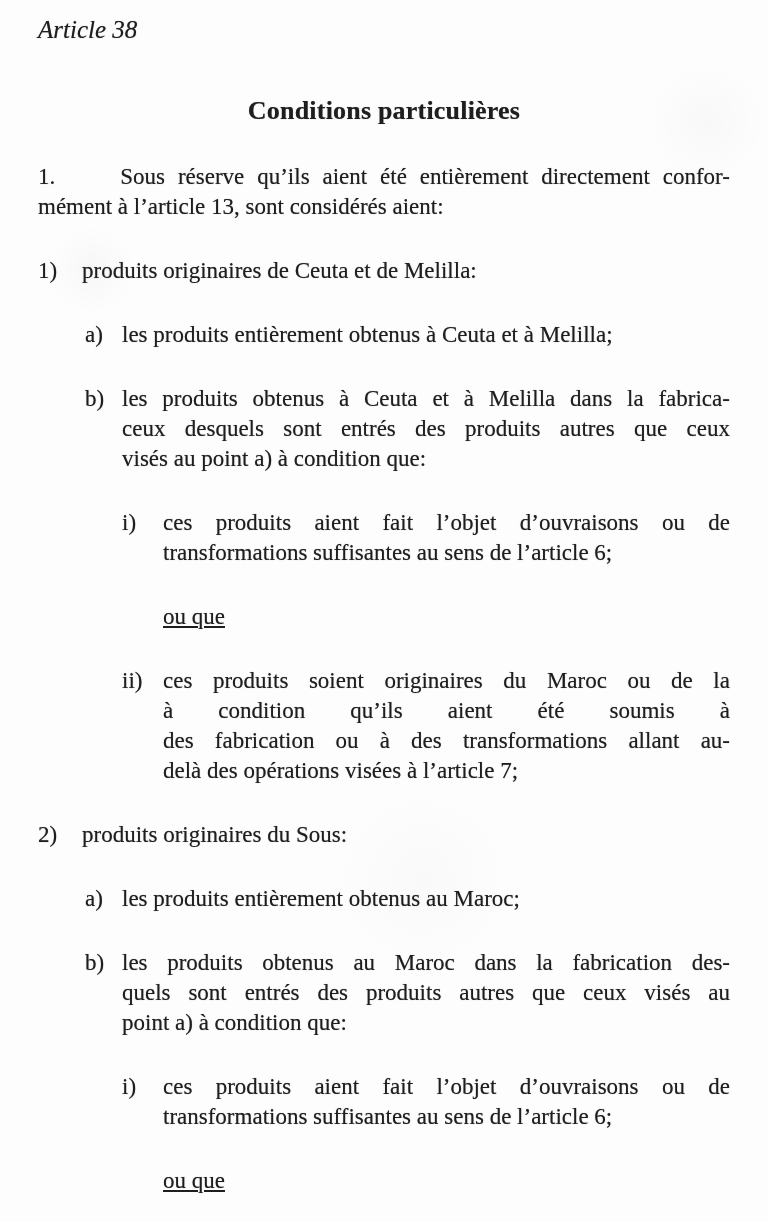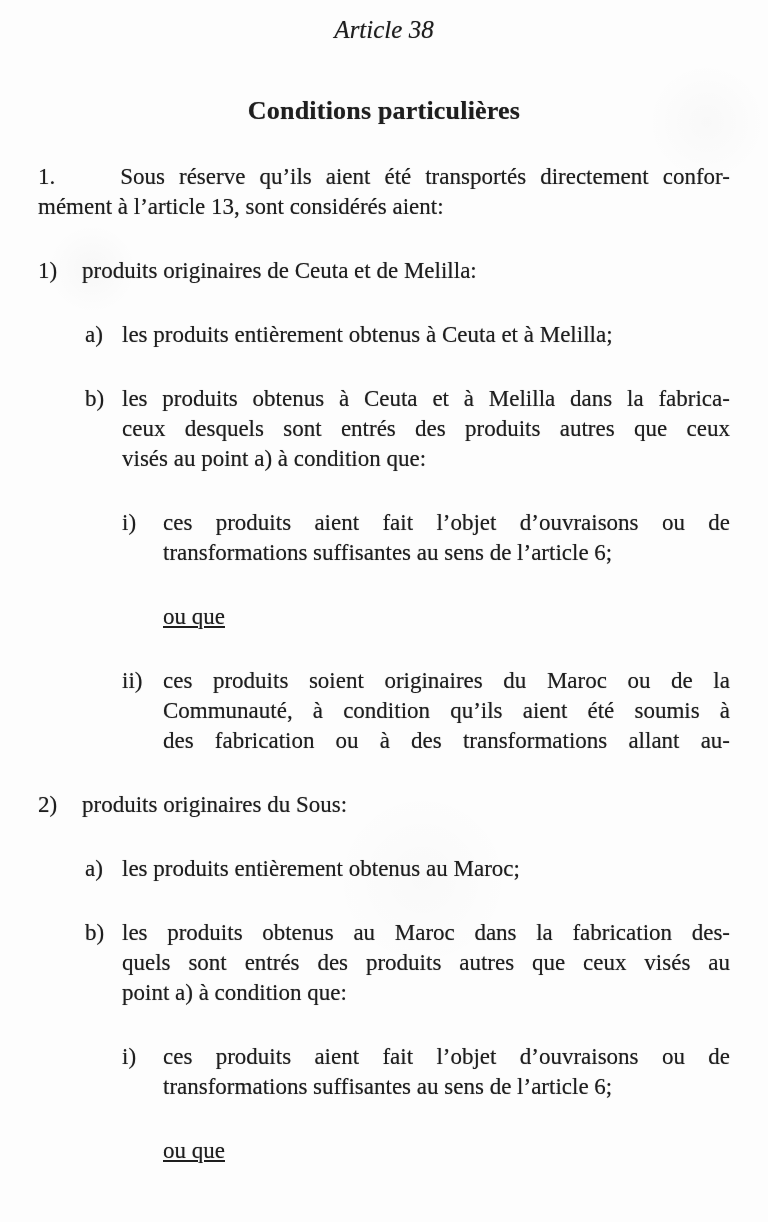--- a/index.html
+++ b/index.html
@@ -17,21 +17,21 @@
     font-family: "Liberation Serif", "DejaVu Serif", serif;
     font-size: 23px;
     color: #1e1e1e;
     text-shadow: 0 0 0.8px rgba(25,25,25,0.55);
     overflow: hidden;
   }
 
   .heading-article {
     height: 32px;
     line-height: 32px;
-    text-align: center;
+    text-align: left;
     font-style: italic;
     font-size: 25px;
   }
   .doc-title {
     height: 34px;
     line-height: 34px;
     margin-top: 48px;
     text-align: center;
     font-weight: bold;
     font-size: 26px;
@@ -73,21 +73,21 @@
 
   <div class="block">
     <div class="line pline">
       <span class="pmarker">1.</span>
       <span class="jwords grow">
           <span>Sous</span>
           <span>réserve</span>
           <span>qu’ils</span>
           <span>aient</span>
           <span>été</span>
-          <span>transportés</span>
+          <span>entièrement</span>
           <span>directement</span>
           <span>confor-</span>
         </span>
     </div>
     <div class="line">mément à l’article 13, sont considérés aient:</div>
   </div>
 
   <div class="block item l1">
     <div class="mcol">1)</div>
     <div class="tcol">
@@ -162,39 +162,39 @@
           <span>produits</span>
           <span>soient</span>
           <span>originaires</span>
           <span>du</span>
           <span>Maroc</span>
           <span>ou</span>
           <span>de</span>
           <span>la</span>
         </div>
       <div class="line jwords">
-          <span>Communauté,</span>
           <span>à</span>
           <span>condition</span>
           <span>qu’ils</span>
           <span>aient</span>
           <span>été</span>
           <span>soumis</span>
           <span>à</span>
         </div>
       <div class="line jwords">
           <span>des</span>
           <span>fabrication</span>
           <span>ou</span>
           <span>à</span>
           <span>des</span>
           <span>transformations</span>
           <span>allant</span>
           <span>au-</span>
         </div>
+      <div class="line">delà des opérations visées à l’article 7;</div>
     </div>
   </div>
 
   <div class="block item l1">
     <div class="mcol">2)</div>
     <div class="tcol">
       <div class="line">produits originaires du Sous:</div>
     </div>
   </div>
 

